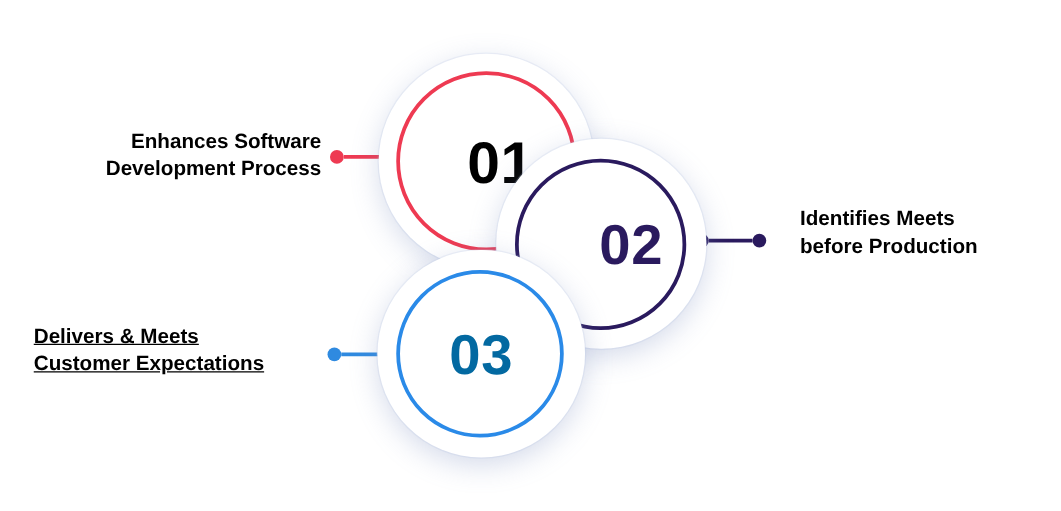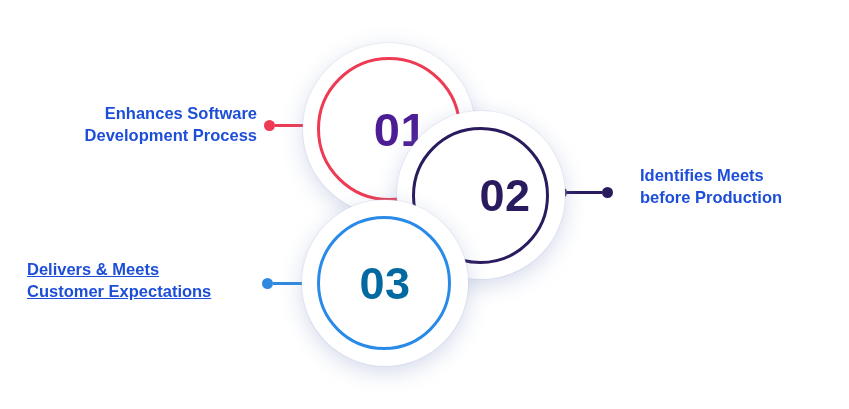--- a/index.html
+++ b/index.html
@@ -51,21 +51,21 @@
   #node-01 { left: 303px; top: 43px; width: 172px; height: 172px; z-index: 10; }
   #node-01 .circle-halo {
     left: 0; top: 0; width: 172px; height: 172px;
     box-shadow: 0 6px 22px rgba(120,140,190,0.30),
                 0 0 0 1px rgba(200,212,235,0.25);
   }
   #node-01 .circle-ring {
     left: 14px; top: 14px; width: 144px; height: 144px;
     border: 3.2px solid #ee3a52;
   }
-  #node-01 .circle-num { font-size: 47px; color: #4c1d95; top: 0px; margin-left: 23px; }
+  #node-01 .circle-num { font-size: 47px; color: #000000; top: 0px; margin-left: 23px; }
 
   
   #node-02 { left: 397px; top: 111px; width: 168px; height: 168px; z-index: 20; }
   #node-02 .circle-halo {
     left: 0; top: 0; width: 168px; height: 168px;
     box-shadow: 0 6px 22px rgba(120,140,190,0.32),
                 0 0 0 1px rgba(200,212,235,0.25);
   }
   #node-02 .circle-ring {
     left: 15px; top: 16px; width: 137px; height: 137px;
@@ -109,21 +109,21 @@
   #conn-02 { left: 556px; top: 186px; width: 57px; }
   #conn-02 .conn-dot, #conn-02 .conn-line { background: #2a1a5e; }
   #conn-03 { left: 262px; top: 277px; width: 58px; }
   #conn-03 .conn-dot, #conn-03 .conn-line { background: #2f8ae0; }
 
   
   .label {
     position: absolute;
     font-size: 16.5px;
     font-weight: 700;
-    color: #1d4ed8;
+    color: #000000;
     line-height: 1.32;
     white-space: pre-line;
     z-index: 6;
   }
   #label-01 { right: 592px; top: 103px; text-align: right; width: 230px; }
   #label-02 { left: 640px; top: 165px; text-align: left;  width: 200px; }
   #label-03 { right: 592px; top: 259px; text-align: left; width: 230px; text-decoration: underline; }
 </style>
 </head>
 <body>

